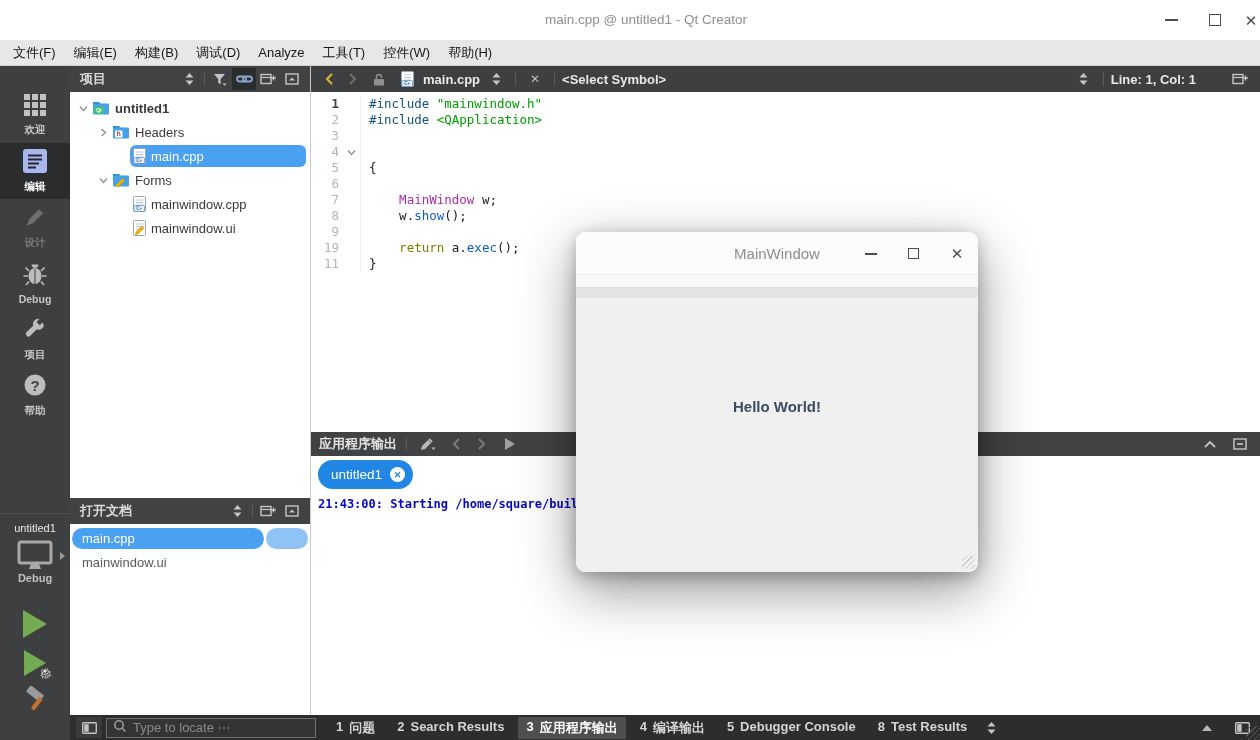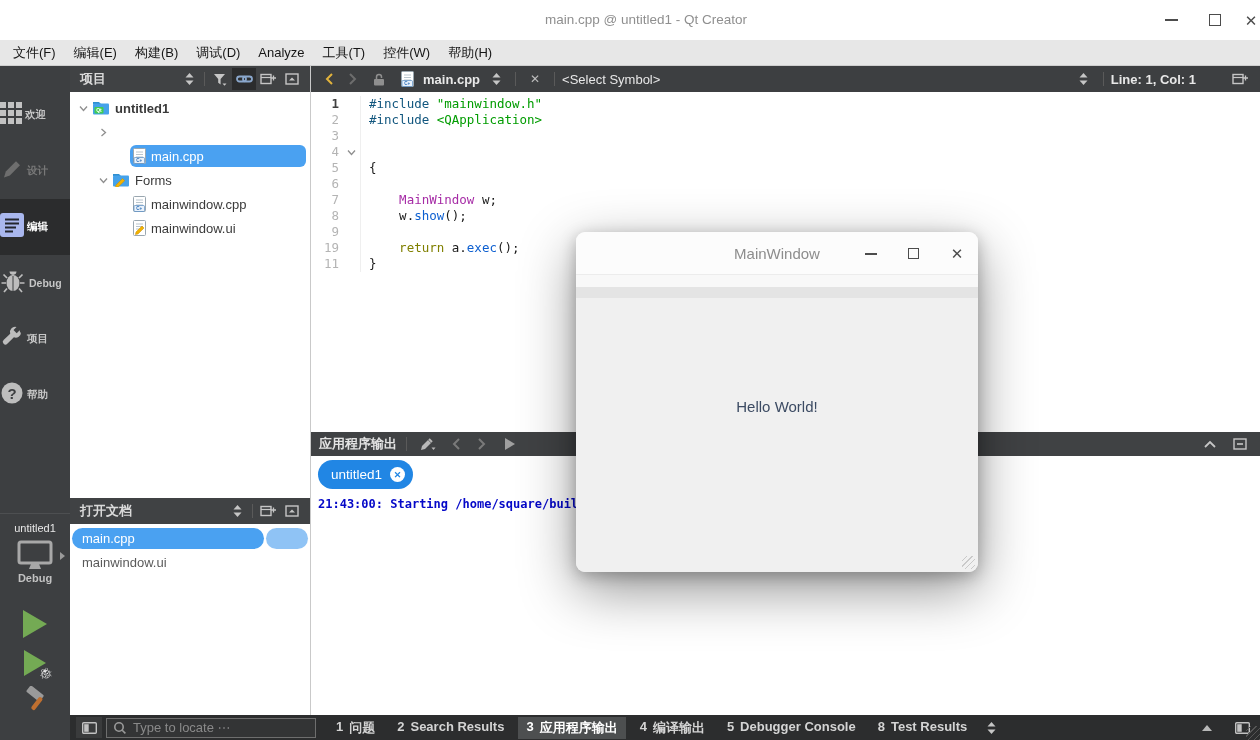--- a/index.html
+++ b/index.html
@@ -16,22 +16,22 @@
   .glyph-min{ width:13px; height:2px; background:#4c4c4c; }
   .glyph-max{ width:12px; height:12px; border:1.5px solid #4c4c4c; }
   .glyph-close{ color:#4c4c4c; font-size:15px; line-height:1; }
 
   #menubar { position:absolute; left:0; top:40px; width:1260px; height:26px; background:#e7e7e7;
              border-bottom:1px solid #cfcfcf; display:flex; align-items:center; padding-left:4px; }
   .menu-item { padding:0 9px; font-size:13px; color:#161616; line-height:25px; }
 
   
   #modebar { position:absolute; left:0; top:66px; width:70px; height:674px; background:#3d3f41; }
-  .mode-item { width:70px; height:56px; display:flex; flex-direction:row; align-items:center;
-               gap:3px; }
+  .mode-item { width:70px; height:56px; display:flex; flex-direction:column; align-items:center;
+               justify-content:center; gap:3px; }
   .mode-item .mlabel { font-size:10.5px; color:#c6c6c6; font-weight:bold; }
   .mode-item.selected { background:#2b2c2d; }
   .mode-item.selected .mlabel { color:#fff; }
   .mode-item.disabled .mlabel { color:#787878; }
   #mode-stack { padding-top:21px; }
   #modebar-bottom { position:absolute; left:0; bottom:24px; width:70px; text-align:center;
                     border-top:1px solid #4d4f51; padding-top:8px; }
   #project-name-label { color:#e8e8e8; font-size:11px; }
   #kit-button { position:relative; margin:6px auto 0; width:44px; height:30px; }
   #kit-arrow { position:absolute; right:-8px; top:12px; width:0; height:0;
@@ -67,21 +67,21 @@
   .doc-row { height:22px; display:flex; align-items:center; margin:0 2px 2px 2px; font-size:13px; color:#5a5a5a; }
   .doc-row .doc-main { flex:1; height:21px; line-height:21px; padding-left:10px; border-radius:11px; }
   .doc-row.selected .doc-main { background:#4aa1f1; color:#fff; }
   .doc-close-seg { width:42px; height:21px; border-radius:11px; margin-left:2px; }
   .doc-row.selected .doc-close-seg { background:#8fc3f5; }
 
   
   #editor-toolbar { position:absolute; left:311px; top:66px; width:949px; height:26px; background:#3d3f41;
                     display:flex; align-items:center; padding:0 8px; gap:4px; }
   .etb-text { color:#e8e8e8; font-size:13px; font-weight:bold; }
-  #symbol-selector { font-weight:normal; }
+  #symbol-selector { font-weight:bold; }
   #cursor-position { font-weight:bold; }
   .etb-spacer { flex:1; }
   .chev-btn { width:20px; display:flex; justify-content:center; }
   .x-glyph { color:#bdbdbd; font-size:12px; }
 
   #code-area { position:absolute; left:311px; top:92px; width:949px; height:340px; background:#fff; }
   .code-line { display:flex; height:16px; font-family:"DejaVu Sans Mono", monospace; font-size:12.5px; line-height:16px; }
   .ln { width:32px; text-align:right; color:#b4b4b4; padding-right:4px; }
   .ln.cur { color:#404040; font-weight:bold; }
   .foldcol { width:18px; display:flex; justify-content:center; align-items:center; border-right:1px solid #efefef; margin-right:8px; }
@@ -102,21 +102,21 @@
                font-size:9px; display:flex; align-items:center; justify-content:center; font-weight:bold; }
   #output-log { position:absolute; left:7px; top:41px; font-family:"DejaVu Sans Mono", monospace;
                 font-size:12px; font-weight:bold; color:#0508c8; white-space:pre; }
   .play-tri { width:0; height:0; border-left:10px solid #9f9f9f; border-top:6px solid transparent; border-bottom:6px solid transparent; }
 
   
   #statusbar { position:absolute; left:70px; top:715px; width:1190px; height:25px; background:#2c2d2e;
                display:flex; align-items:center; padding:0 6px; gap:4px; }
   #sidebar-toggle-left { width:26px; height:21px; background:#3a3b3c; display:flex; align-items:center; justify-content:center; }
   #locator { width:210px; height:20px; background:#333435; border:1px solid #6e6e6e; display:flex;
-             align-items:center; padding:0 6px; gap:6px; }
+             padding:0 6px; gap:6px; }
   #locator input { background:transparent; border:none; outline:none; color:#9a9a9a; font-size:13px; width:160px;
                    font-family:"Liberation Sans", sans-serif; }
   #locator input::placeholder { color:#8a8a8a; }
   .pane-btn { color:#d4d4d4; font-size:13px; font-weight:bold; padding:2px 8px; display:flex; gap:6px; }
   .pane-btn.active { background:#4d4f50; color:#fff; }
   #statusbar .sb-spacer { flex:1; }
   #output-collapse-arrow { width:0; height:0; border-bottom:6px solid #b8b8b8; border-left:5px solid transparent;
                            border-right:5px solid transparent; margin-right:14px; }
   #grip { position:absolute; right:0; bottom:0; width:14px; height:14px;
           background:repeating-linear-gradient(135deg, transparent 0 3px, #555 3px 4px); }
@@ -125,21 +125,21 @@
   #app-window { position:absolute; left:576px; top:232px; width:402px; height:340px; border-radius:9px;
                 background:#f0f0f0; box-shadow:0 18px 55px rgba(0,0,0,.42), 0 4px 16px rgba(0,0,0,.25); z-index:50; overflow:hidden; }
   #app-titlebar { position:relative; height:43px; background:#fcfcfc; border-bottom:1px solid #ececec; }
   #app-title { position:absolute; left:0; right:0; top:0; height:43px; line-height:43px; text-align:center;
                color:#8d8d8d; font-size:15px; }
   .app-ctl { position:absolute; top:0; width:26px; height:43px; display:flex; align-items:center; justify-content:center; }
   #app-min{ left:282px; } #app-max{ left:324px; } #app-close{ left:368px; }
   #app-menustrip { height:12px; background:#f8f8f8; }
   #app-toolstrip { height:11px; background:#e4e4e4; }
   #app-content { position:relative; height:274px; background:#f0f0f0; }
-  #hello-label { position:absolute; left:0; right:0; top:100px; text-align:center; color:#3c4b63; font-size:15px; }
+  #hello-label { position:absolute; left:0; right:0; top:100px; text-align:center; color:#3c4b63; font-size:15px;font-weight:bold; }
   #app-grip { position:absolute; right:3px; bottom:3px; width:13px; height:13px;
               background:repeating-linear-gradient(135deg, transparent 0 3px, #c9c9c9 3px 4px); }
 </style>
 </head>
 <body>
 
 <div id="stage">
 
   <div id="titlebar">
     <div id="window-title">main.cpp @ untitled1 - Qt Creator</div>
@@ -174,32 +174,32 @@
               <rect x="16" y="0" width="6" height="6" fill="#c2c2c2"></rect>
               <rect x="0" y="8" width="6" height="6" fill="#c2c2c2"></rect>
               <rect x="8" y="8" width="6" height="6" fill="#c2c2c2"></rect>
               <rect x="16" y="8" width="6" height="6" fill="#c2c2c2"></rect>
               <rect x="0" y="16" width="6" height="6" fill="#c2c2c2"></rect>
               <rect x="8" y="16" width="6" height="6" fill="#c2c2c2"></rect>
               <rect x="16" y="16" width="6" height="6" fill="#c2c2c2"></rect>
             </svg></span>
           <span class="mlabel">欢迎</span>
         </div>
-        <div class="mode-item disabled">
-          <span class="micon"><svg width="24" height="24">
-              <path d="M4 20.5l1.8-6L16 4.3l4 4L9.8 18.5z" fill="#6e6e6e"></path>
-            </svg></span>
-          <span class="mlabel">设计</span>
-        </div>
         <div class="mode-item selected">
           <span class="micon"><svg width="24" height="24">
               <rect width="24" height="24" rx="3" fill="#a9b7ee"></rect>
               <path d="M5 6.5h14M5 10.5h14M5 14.5h11M5 18.5h8" stroke="#23262e" stroke-width="2"></path>
             </svg></span>
           <span class="mlabel">编辑</span>
+        </div>
+        <div class="mode-item disabled">
+          <span class="micon"><svg width="24" height="24">
+              <path d="M4 20.5l1.8-6L16 4.3l4 4L9.8 18.5z" fill="#6e6e6e"></path>
+            </svg></span>
+          <span class="mlabel">设计</span>
         </div>
         <div class="mode-item">
           <span class="micon"><svg width="26" height="24" fill="#bdbdbd">
               <ellipse cx="13" cy="14" rx="6.5" ry="8"></ellipse>
               <path d="M13 6c2.2 0 3.5-1.6 3.5-3.4h-7C9.5 4.4 10.8 6 13 6z"></path>
               <path d="M7 9L3.5 5.5M19 9l3.5-3.5M6 14H1.5M20 14h4.5M7 19.5L4 23M19 19.5L22 23" stroke="#bdbdbd" stroke-width="1.7" fill="none"></path>
               <path d="M13 7v15" stroke="#3d3f41" stroke-width="1"></path>
             </svg></span>
           <span class="mlabel">Debug</span>
         </div>
@@ -302,20 +302,31 @@
               </svg>
             </span>
             <span class="tlabel">untitled1</span>
           </span>
         </div>
         <div class="tree-row" style="padding-left: 26px;">
           <span class="tree-chev">
             <svg width="7" height="9">
               <path d="M1.5 1l4 3.5-4 3.5" fill="none" stroke="#8f8f8f" stroke-width="1.3"></path>
             </svg>
+          </span>
+          <span class="tree-content">
+            <span class="ticon">
+              <svg width="17" height="14" viewBox="0 0 17 14">
+                <path fill="#2f8fd0" d="M0 1h6l2 2H0z"></path>
+                <rect y="2.5" width="16" height="11" rx="1" fill="#45a2ea"></rect>
+                <rect x="2" y="5.5" width="7.5" height="7" rx="1" fill="#fff"></rect>
+                <text x="5.7" y="11.4" font-size="6.5" fill="#d02020" text-anchor="middle" font-weight="bold">h</text>
+              </svg>
+            </span>
+            <span class="tlabel">Headers</span>
           </span>
         </div>
         <div class="tree-row selected" style="padding-left: 46px;">
           <span class="tree-chev"></span>
           <span class="tree-content">
             <span class="ticon">
               <svg width="13" height="16" viewBox="0 0 13 16">
                 <rect x="0.5" y="0.5" width="12" height="15" rx="1" fill="#fff" stroke="#9aa7b0"></rect>
                 <path d="M3 4h7M3 6.5h7M3 9h7" stroke="#b9c5cd" stroke-width="1"></path>
                 <rect x="1" y="9.5" width="10.5" height="6" rx="1" fill="#eaf2fb" stroke="#3a78b8" stroke-width=".6"></rect>

